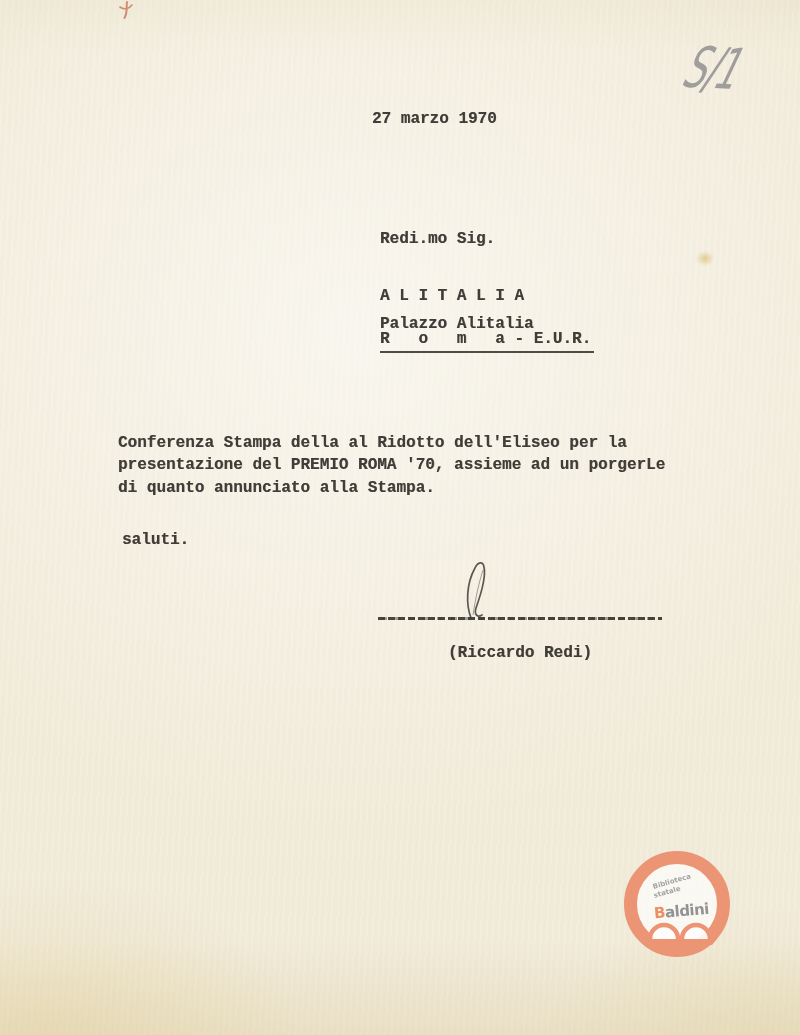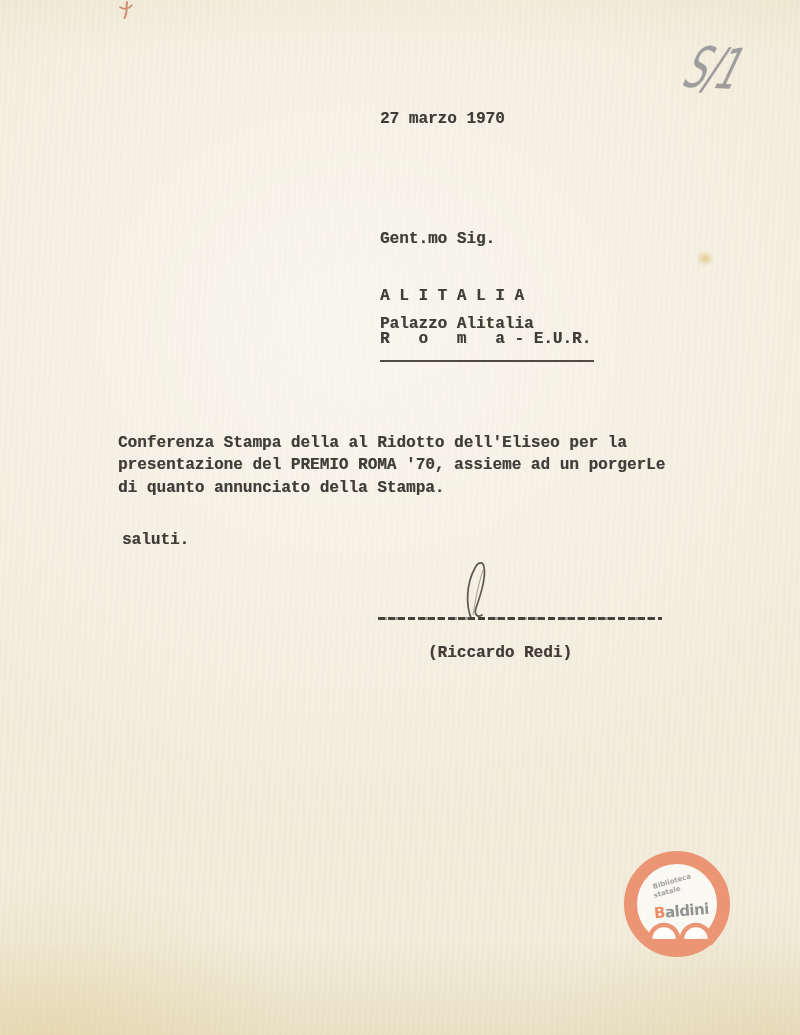--- a/index.html
+++ b/index.html
@@ -24,21 +24,21 @@
     font-family: "Liberation Mono", monospace;
     font-weight: 700;
     font-size: 16px;
     line-height: 20px;
     color: var(--ink, #403d39);
     white-space: pre;
     text-shadow: 0.4px 0.4px 0.5px rgba(64,58,50,0.55);
   }
   .underlined {
     border-bottom: 2.5px solid rgba(62,57,50,0.9);
-    padding-bottom: 11px;
+    padding-bottom: 2px;
     padding-right: 3px;
   }
   .sig-dash-line {
     position: absolute;
     left: 378px; top: 617px;
     width: 284px; height: 3px;
     background:
       repeating-linear-gradient(90deg, rgba(62,58,53,0.95) 0 7px, rgba(62,58,53,0) 7px 10px),
       repeating-linear-gradient(90deg, rgba(62,58,53,0) 0 3px, rgba(62,58,53,0.45) 3px 9px, rgba(62,58,53,0) 9px 14px);
     filter: blur(0.3px);
@@ -109,41 +109,41 @@
 
   <svg class="red-mark" width="30" height="22" viewBox="0 0 30 22">
     <path d="M15 2 C14 7 16 12 12.5 18" fill="none" stroke="#bf5b36" stroke-width="2" stroke-linecap="round"></path>
     <path d="M8 7 C12 10 17 9 20 5" fill="none" stroke="#bf5b36" stroke-width="1.6" stroke-linecap="round"></path>
   </svg>
 
   <div class="archival-mark">S/1</div>
 
   <div class="stain"></div>
 
-  <div class="typed" style="left:380px; top:109px">27 marzo 1970</div>
+  <div class="typed" style="left:372px; top:109px">27 marzo 1970</div>
 
-  <div class="typed" style="left:380px; top:229px">Gent.mo Sig.</div>
+  <div class="typed" style="left:380px; top:229px">Redi.mo Sig.</div>
   <div class="typed" style="left:380px; top:286px">A L I T A L I A</div>
   <div class="typed" style="left:380px; top:314px">Palazzo Alitalia</div>
   <div class="typed underlined" style="left:380px; top:329px">R   o   m   a - E.U.R.</div>
 
   <div class="typed" style="left:118px; top:433px">Conferenza Stampa della al Ridotto dell'Eliseo per la</div>
   <div class="typed" style="left:118px; top:455px">presentazione del PREMIO ROMA '70, assieme ad un porgerLe</div>
-  <div class="typed" style="left:118px; top:478px">di quanto annunciato della Stampa.</div>
+  <div class="typed" style="left:118px; top:478px">di quanto annunciato alla Stampa.</div>
 
   <div class="typed" style="left:122px; top:530px">saluti.</div>
 
   <svg class="signature-stroke" width="48" height="60" viewBox="0 0 48 60">
     <path d="M15 58 C10 45 10 24 19 8 C22 1.5 27 1 28 7 C30 16 25 34 20 48 C18 54 21 58 26 55" fill="none" stroke="#4a4742" stroke-width="1.7" stroke-linecap="round" opacity="0.9"></path>
     <path d="M17 55 C19 41 23 22 27 10" fill="none" stroke="#4a4742" stroke-width="0.9" opacity="0.55"></path>
   </svg>
 
   <div class="sig-dash-line"></div>
 
-  <div class="typed" style="left:428px; top:643px">(Riccardo Redi)</div>
+  <div class="typed" style="left:448px; top:643px">(Riccardo Redi)</div>
 
   <div class="stamp">
     <div class="org1">Biblioteca</div>
     <div class="org2">statale</div>
     <div class="name"><span class="initial">B</span><span>aldini</span></div>
     <svg class="book" width="78" height="27" viewBox="0 0 78 27">
       <path d="M9 20 a13 13 0 0 1 28 0" fill="rgba(255,255,255,0.9)" stroke="var(--stamp_ring, #ec9170)" stroke-width="4.5"></path>
       <path d="M41 20 a13 13 0 0 1 28 0" fill="rgba(255,255,255,0.9)" stroke="var(--stamp_ring, #ec9170)" stroke-width="4.5"></path>
       <path d="M2 20 H76 L71 26 H7 Z" fill="var(--stamp_ring, #ec9170)"></path>
     </svg>

